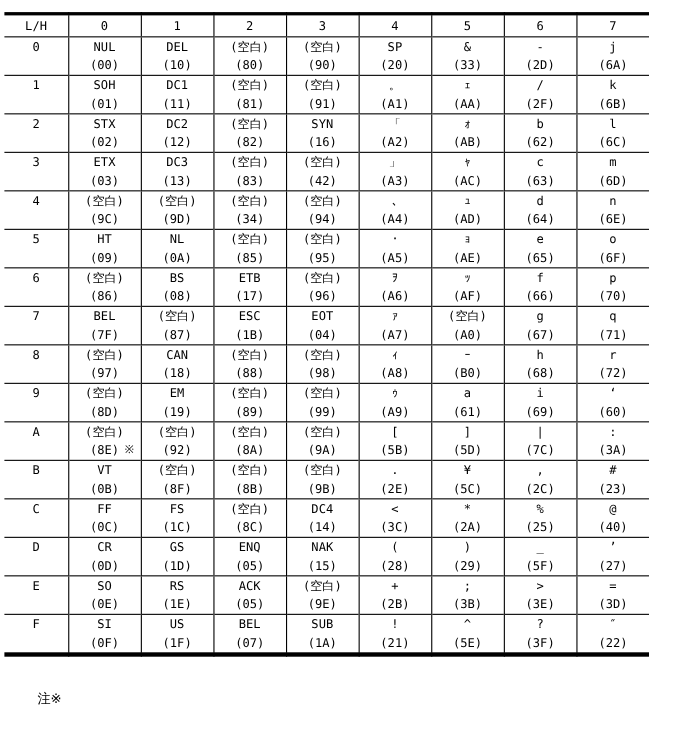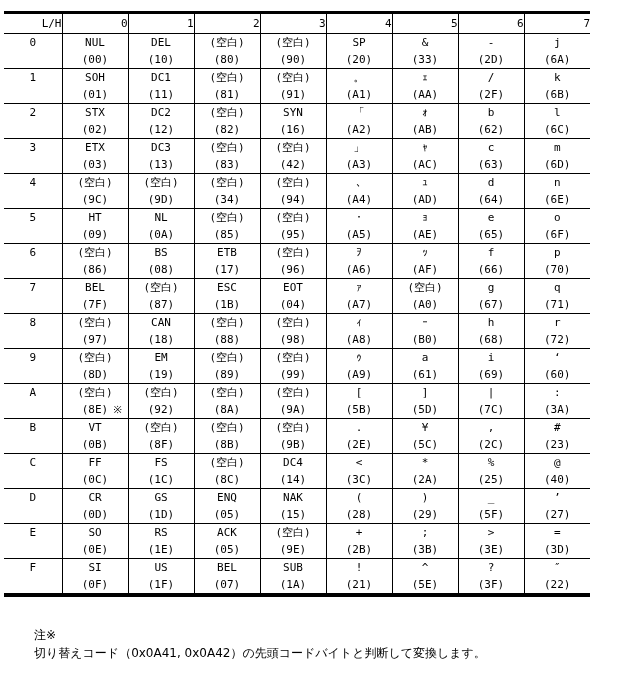--- a/index.html
+++ b/index.html
@@ -8,21 +8,21 @@
     #code-table { position: absolute; left: 4px; top: 11px; width: 586px;
                   border-collapse: collapse; table-layout: fixed;
                   border-top: 3px solid #000; border-bottom: 4px solid #000; }
     #code-table col.lh { width: 58px; }
     #code-table col.c { width: 66px; }
     #code-table col.c7 { width: 66px; }
     #code-table th, #code-table td { padding: 0; text-align: center; font-weight: normal;
                   font-size: 11px; line-height: 17px; vertical-align: top;
                   border-left: 1px solid #000; }
     #code-table th:first-child, #code-table td:first-child { border-left: none; }
-    #code-table thead th { height: 19px; line-height: 19px; border-bottom: 1px solid #000; text-align: right; }
+    #code-table thead th { height: 19px; line-height: 19px; border-bottom: 1px solid #000; }
     #code-table tbody tr { height: 34px; border-bottom: 1px solid #000; }
     #code-table tbody tr:last-child { border-bottom: none; }
     .cell-sym, .cell-code { display: block; height: 17px; white-space: nowrap; }
     .cell-code { position: relative; }
     .note-mark { position: absolute; left: 51px; top: 0; font-size: 10px; }
     .row-label { line-height: 17px; }
     #note { position: absolute; left: 34px; top: 626px; font-family: "DejaVu Sans", sans-serif;
             font-size: 12px; line-height: 18px; }
     #note div { white-space: nowrap; }
   </style>
@@ -613,14 +613,13 @@
         <td>
           <span class="cell-sym">″</span>
           <span class="cell-code"><span>(22)</span></span>
         </td>
       </tr>
     </tbody>
 </table>
 
 <div id="note">
   <div>注※</div>
-  <div>切り替えコード（0x0A41, 0x0A42）の先頭コードバイトと判断して変換します。</div>
 </div>
 
 </body></html>

